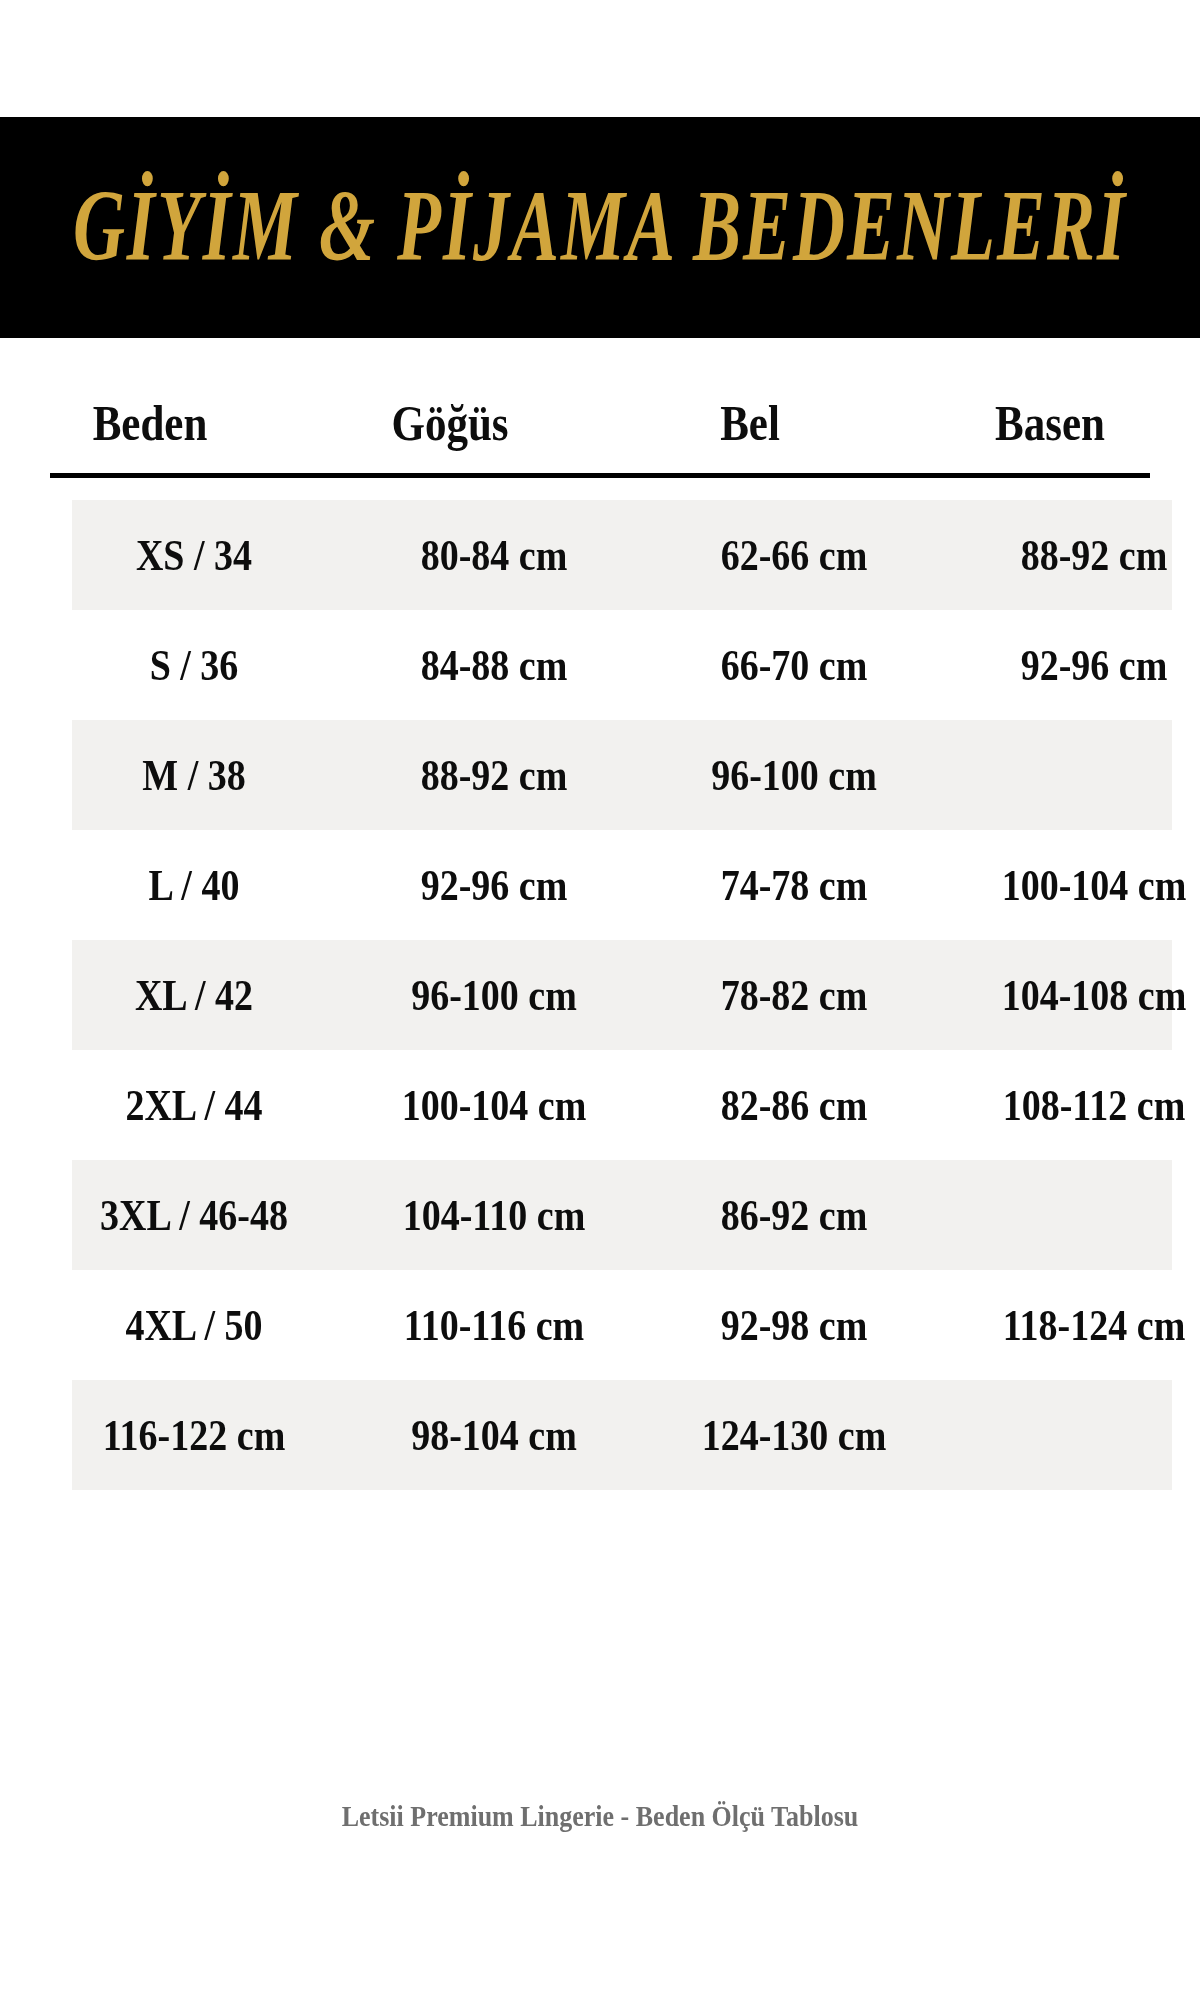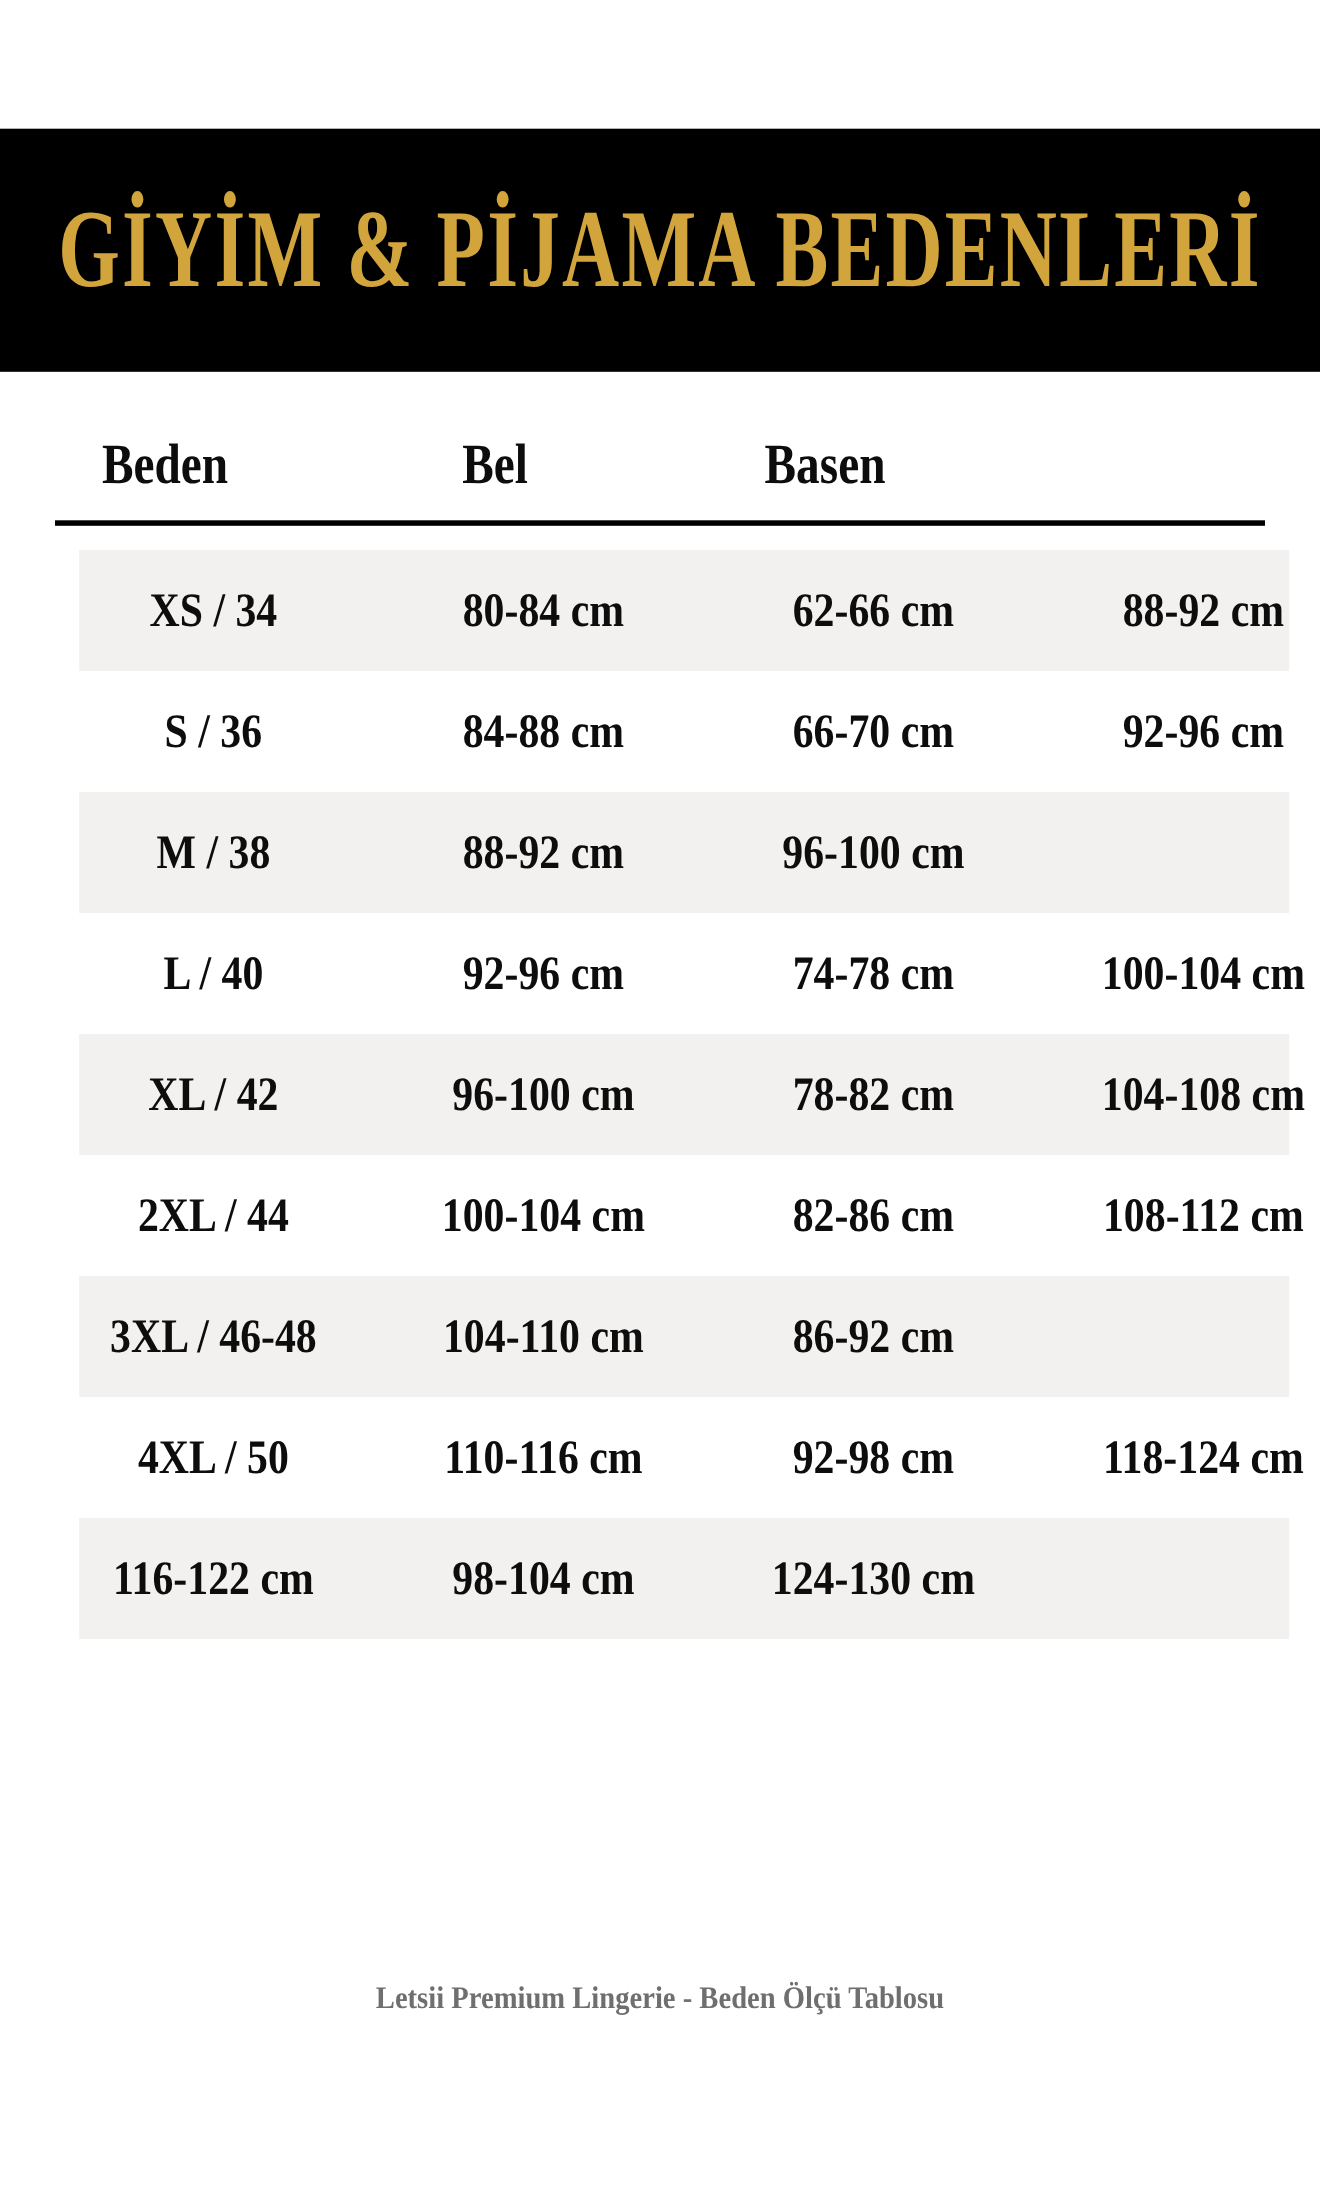--- a/index.html
+++ b/index.html
@@ -11,21 +11,21 @@
   }
   *{box-sizing:border-box;}
   html,body{margin:0;padding:0;}
   body{
     width:1200px;height:2000px;position:relative;background:#ffffff;
     font-family:"Liberation Serif","DejaVu Serif",serif;overflow:hidden;
   }
   .banner{
     position:absolute;top:117px;left:0;width:1200px;height:221px;
     background:var(--banner-bg);
-    display:flex;align-items:center;justify-content:center;
+    display:flex;align-items:center;justify-content:center;font-style:italic;
   }
   .title{
     color:var(--gold);font-size:72px;font-weight:bold;letter-spacing:2px;
     transform:scaleY(1.4);white-space:nowrap;
   }
   .header-row{
     position:absolute;top:338px;left:0;width:1200px;height:125px;
     display:grid;grid-template-columns:repeat(4,300px);align-items:end;border-radius:15px;
   }
   .header-cell{
@@ -59,20 +59,23 @@
 </head>
 <body>
 
 <div class="banner">
   <div class="title">GİYİM &amp; PİJAMA BEDENLERİ</div>
 </div>
 
 <div class="header-row">
   <div class="header-cell">
     <span class="tx">Beden</span>
+  </div>
+  <div class="header-cell">
+    <span class="tx">Göğüs</span>
   </div>
   <div class="header-cell">
     <span class="tx">Bel</span>
   </div>
   <div class="header-cell">
     <span class="tx">Basen</span>
   </div>
 </div>
 
 <div class="underline"></div>

